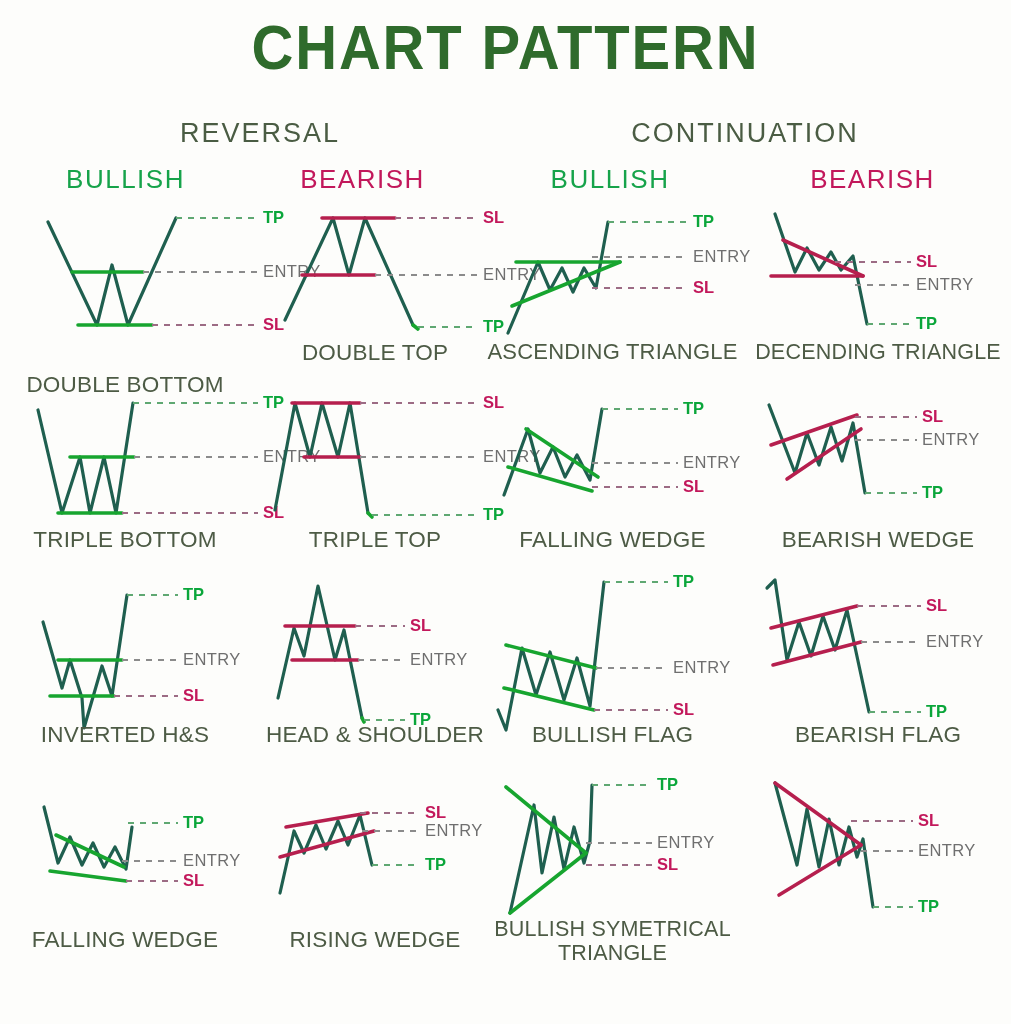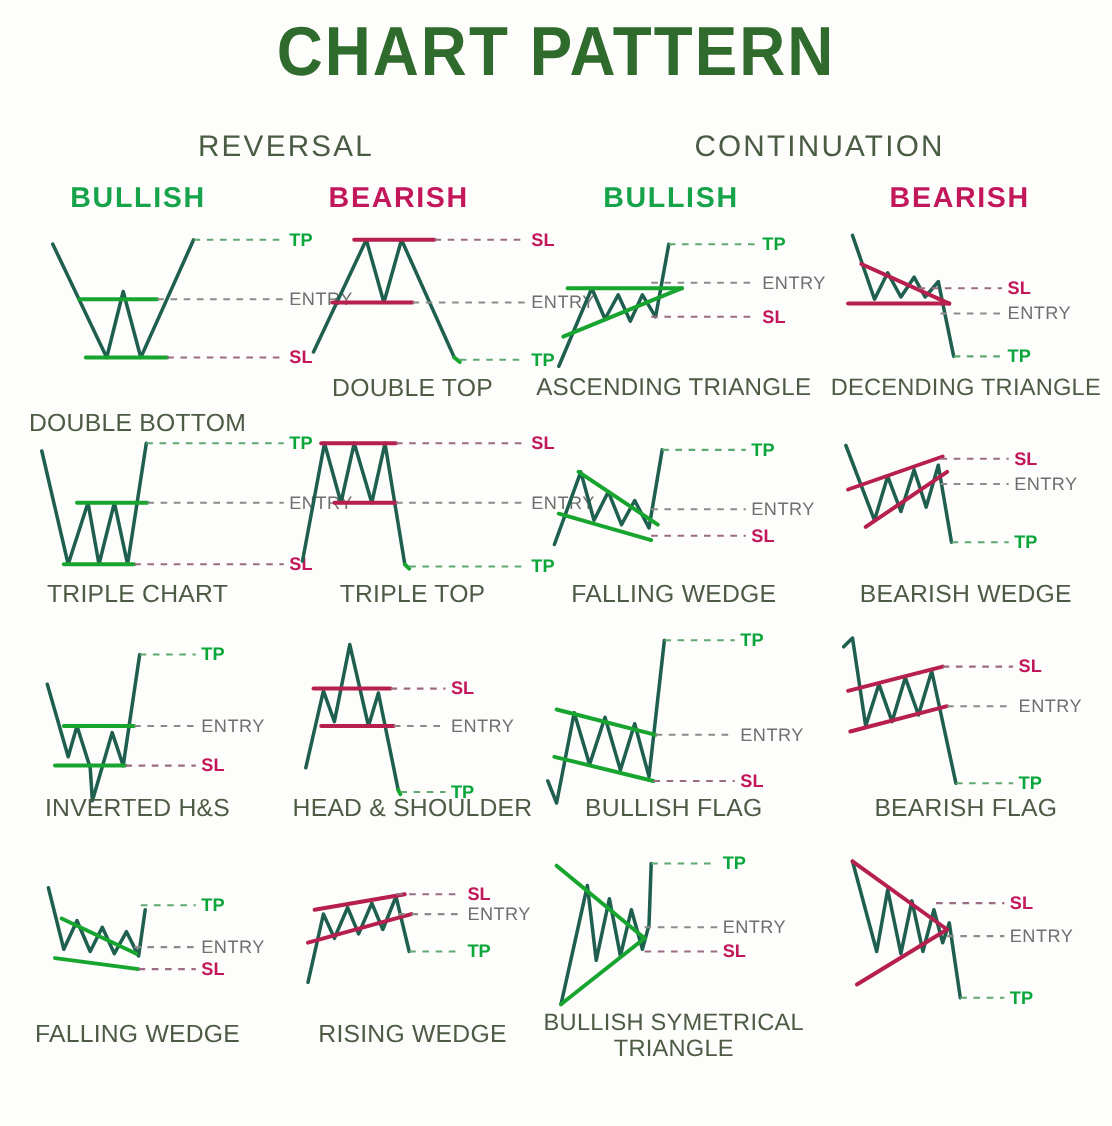--- a/index.html
+++ b/index.html
@@ -55,21 +55,21 @@
     position: absolute;
     top: 164px;
     left: 0;
     width: 1011px;
     height: 32px;
   }
   .bias-title {
     position: absolute;
     text-align: center;
     font-size: 26px;
-    font-weight: bold;
+    font-weight: normal;
     letter-spacing: 1.5px;
     font-family: "Liberation Sans Narrow", "Liberation Sans", sans-serif;
   }
   .bias-bullish { color: #16a34a; }
   .bias-bearish { color: #c2185b; }
   #bias-0 { left: 8px;   width: 235px; }
   #bias-1 { left: 245px; width: 235px; }
   #bias-2 { left: 485px; width: 250px; }
   #bias-3 { left: 740px; width: 265px; }
 
@@ -211,21 +211,21 @@
       <path class="stroke-dark" d="M 38,25 L 62,128 L 80,72 L 90,128 L 104,72 L 116,128 L 133,18"></path>
       <path class="stroke-green" d="M 70,72 L 134,72"></path>
       <path class="stroke-green" d="M 58,128 L 122,128"></path>
       <path class="leader leader-tp" d="M 133,18 L 258,18"></path>
       <path class="leader" d="M 134,72 L 258,72"></path>
       <path class="leader leader-sl" d="M 122,128 L 258,128"></path>
       <text class="lbl lbl-tp" x="263" y="19">TP</text>
       <text class="lbl lbl-entry" x="263" y="73">ENTRY</text>
       <text class="lbl lbl-sl" x="263" y="129">SL</text>
     </svg>
-    <div class="pattern-label" style="top:142px;">TRIPLE CHART</div>
+    <div class="pattern-label" style="top:142px;">TRIPLE BOTTOM</div>
   </div>
 
   <div class="pattern-cell" style="left:250px; top:185px; width:250px; height:180px;">
     <svg class="pattern-figure" width="250" height="150">
       <path class="stroke-dark" d="M 25,125 L 45,18 L 60,72 L 72,18 L 88,72 L 100,18 L 118,128"></path>
       <path class="stroke-green" d="M 118,128 L 122,132"></path>
       <path class="stroke-red" d="M 42,18 L 110,18"></path>
       <path class="stroke-red" d="M 54,72 L 110,72"></path>
       <path class="leader leader-sl" d="M 110,18 L 228,18"></path>
       <path class="leader" d="M 110,72 L 228,72"></path>

